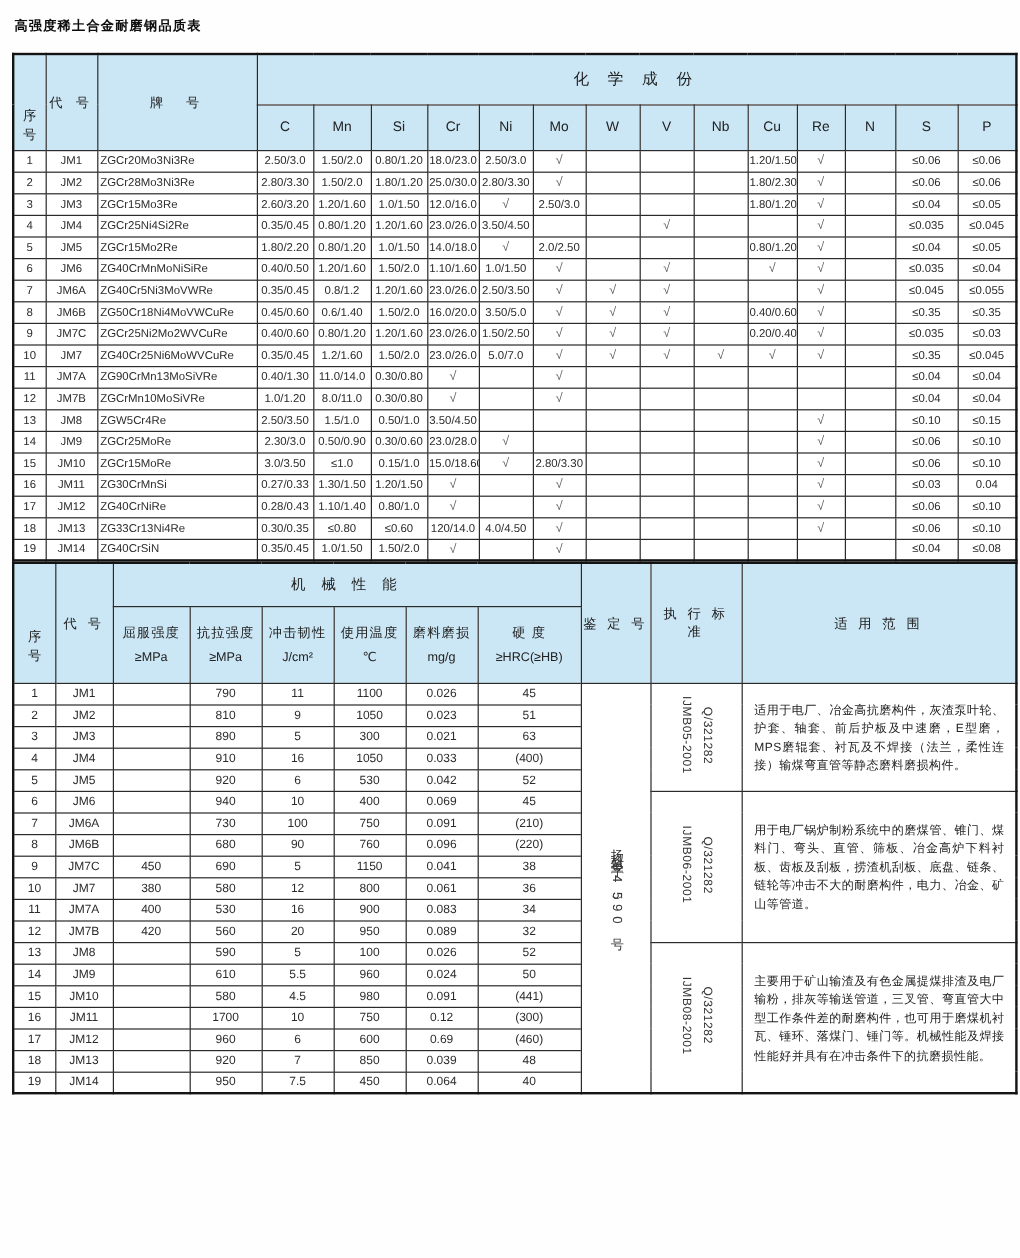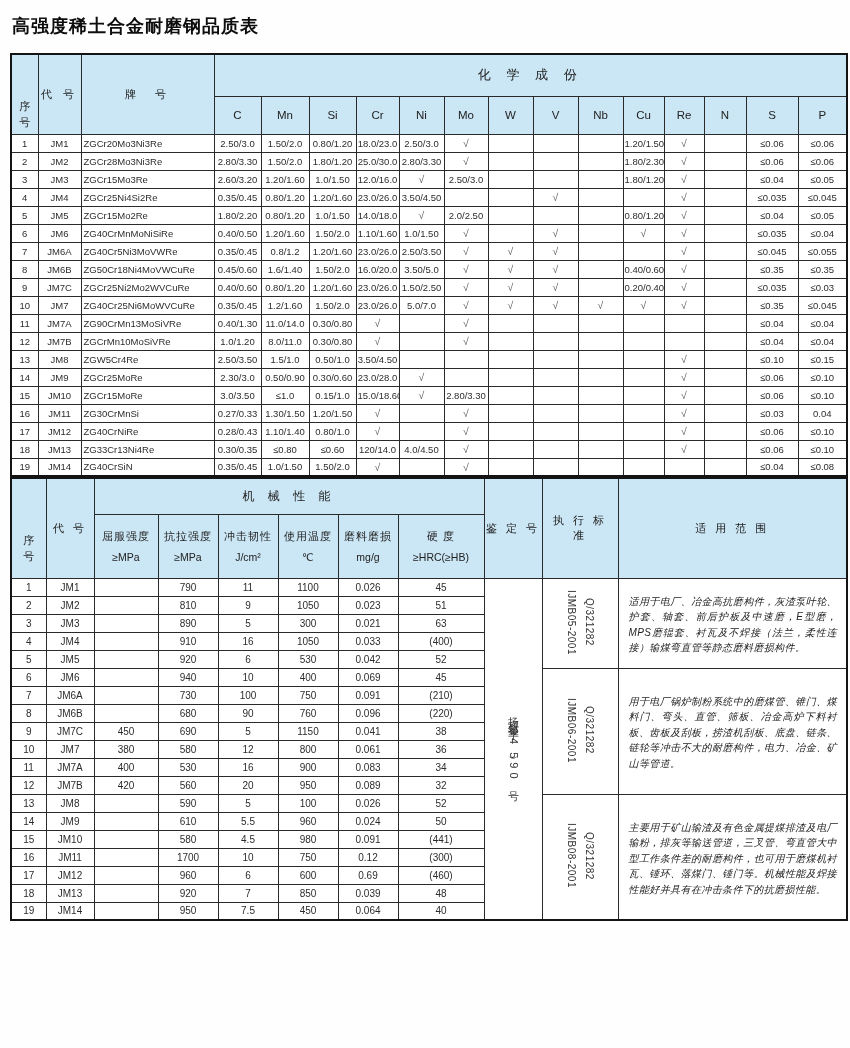--- a/index.html
+++ b/index.html
@@ -4,21 +4,21 @@
 <style>
   * { margin:0; padding:0; box-sizing:border-box; }
   html,body { width:850px; height:1048px; overflow:hidden; }
   body {
     background:#fefefe;
     color:#1b1b1b;
     font-family:"Liberation Sans","DejaVu Sans",sans-serif;
   }
   .page { padding:14px 7px 0 10px; }
   .tbl-title {
-    font-size:18px; font-weight:bold; letter-spacing:1px; color:#0d0d0d;
+    font-size:11px; font-weight:bold; letter-spacing:1px; color:#0d0d0d;
     margin:0 0 0 2px;
   }
   .title-gap1 { margin-bottom:15px; }
   .title-gap2 { margin-top:34px; margin-bottom:16px; }
 
   table { border-collapse:collapse; table-layout:fixed; width:836px; border:2px solid #141414; }
   th,td { border:1px solid #2a2a2a; text-align:center; vertical-align:middle; overflow:hidden; padding:0 1px; }
   th { background:#cbe6f4; font-weight:normal; color:#222; font-size:11px; letter-spacing:1px; }
   td { background:#ffffff; font-size:9.5px; color:#2c2c2c; }
 
@@ -42,21 +42,21 @@
   .vapp {
     display:inline-block; writing-mode:vertical-rl; text-orientation:mixed;
     font-size:11px; letter-spacing:4px; color:#333;
   }
   .vstd {
     display:inline-block; writing-mode:vertical-rl; text-orientation:mixed;
     white-space:pre-line; font-size:10px; line-height:1.75; letter-spacing:0.5px; color:#333;
   }
   td.scope {
     text-align:justify; padding:6px 9px 3px 10px;
-    font-size:10px; line-height:1.55; letter-spacing:0.4px; color:#222;font-style:italic;
+    font-size:10px; line-height:1.55; letter-spacing:0.4px; color:#222;
   }
   td.chk { color:#5d5d5d; font-size:10.5px; }
 </style>
 </head>
 <body>
 
 <div class="page">
 
   <div class="tbl-title title-gap1">高强度稀土合金耐磨钢品质表</div>
 
@@ -236,21 +236,21 @@
           <td class="chk">√</td>
           <td></td>
           <td>≤0.045</td>
           <td>≤0.055</td>
         </tr>
         <tr>
           <td>8</td>
           <td>JM6B</td>
           <td class="grade">ZG50Cr18Ni4MoVWCuRe</td>
           <td>0.45/0.60</td>
-          <td>1.6/1.40</td>
+          <td>0.6/1.40</td>
           <td>1.50/2.0</td>
           <td>16.0/20.0</td>
           <td>3.50/5.0</td>
           <td class="chk">√</td>
           <td class="chk">√</td>
           <td class="chk">√</td>
           <td></td>
           <td>0.40/0.60</td>
           <td class="chk">√</td>
           <td></td>

